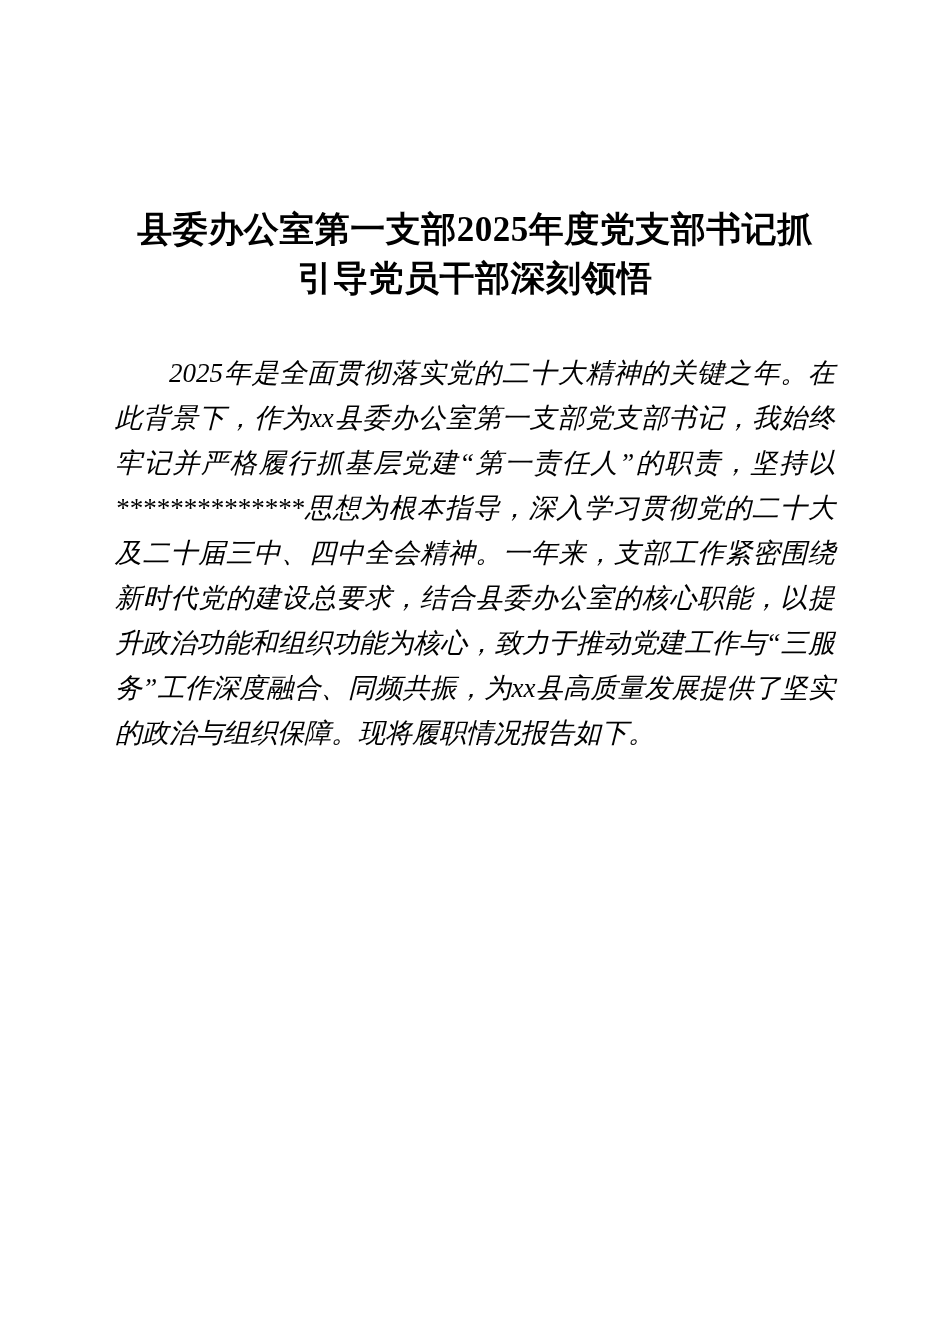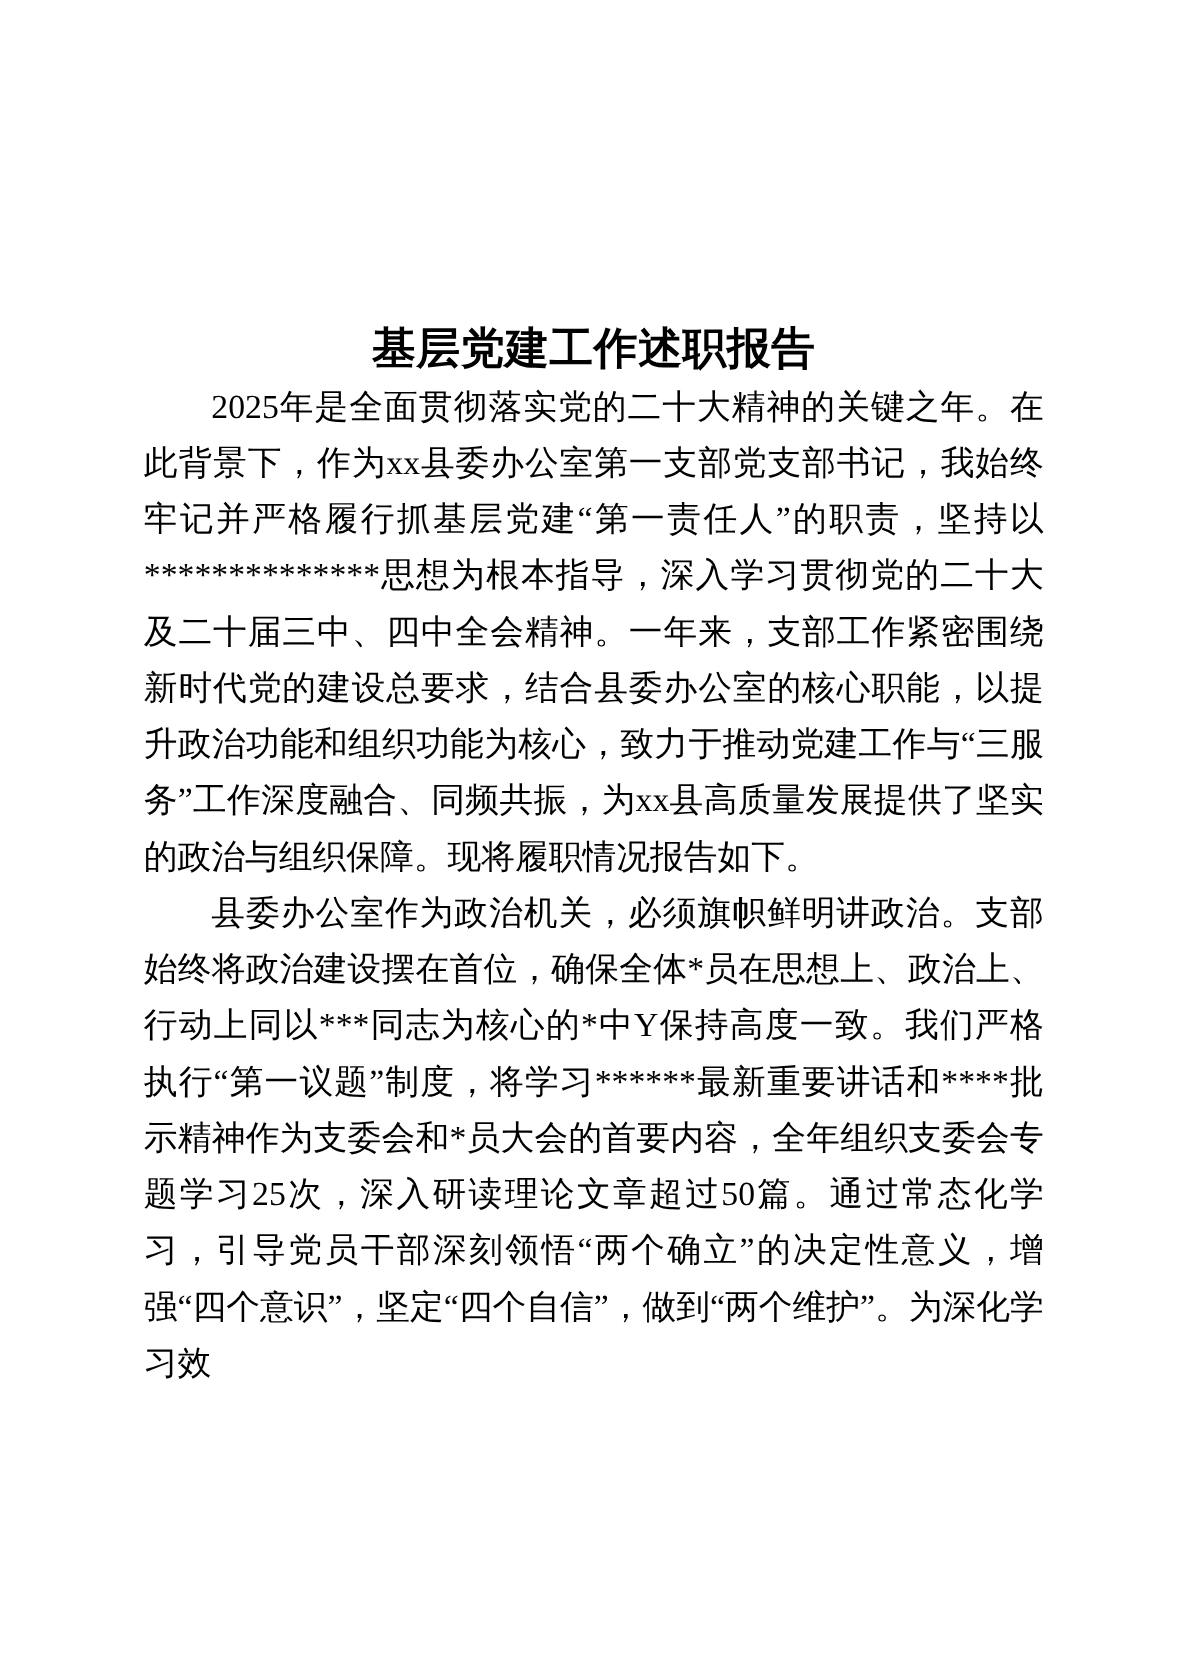--- a/index.html
+++ b/index.html
@@ -20,40 +20,41 @@
   }
   .doc-title {
     margin: 0;
     font-size: 35px;
     font-weight: bold;
     line-height: 49px;
     text-align: center;
     letter-spacing: 0.5px;
   }
   .doc-body {
+    margin-top: 48px;
+    font-style: italic;
   }
   .doc-body p,
   .doc-body h2 {
     margin: 0;
     font-size: 27px;
     font-weight: normal;
     line-height: 45px;
     text-align: justify;
     text-indent: 2em;
     overflow-wrap: break-word;
   }
 </style>
 </head>
 <body>
 
 <div class="page">
   <h1 class="doc-title">
-    <br>
-    <span>基层党建工作述职报告</span>
+    <span>县委办公室第一支部2025年度党支部书记抓</span><br>
+    <span>引导党员干部深刻领悟</span>
   </h1>
 
   <div class="doc-body">
     <p>2025年是全面贯彻落实党的二十大精神的关键之年。在此背景下，作为xx县委办公室第一支部党支部书记，我始终牢记并严格履行抓基层党建“第一责任人”的职责，坚持以**************思想为根本指导，深入学习贯彻党的二十大及二十届三中、四中全会精神。一年来，支部工作紧密围绕新时代党的建设总要求，结合县委办公室的核心职能，以提升政治功能和组织功能为核心，致力于推动党建工作与“三服务”工作深度融合、同频共振，为xx县高质量发展提供了坚实的政治与组织保障。现将履职情况报告如下。</p>
 
 
-    <p>县委办公室作为政治机关，必须旗帜鲜明讲政治。支部始终将政治建设摆在首位，确保全体*员在思想上、政治上、行动上同以***同志为核心的*中Y保持高度一致。我们严格执行“第一议题”制度，将学习******最新重要讲话和****批示精神作为支委会和*员大会的首要内容，全年组织支委会专题学习25次，深入研读理论文章超过50篇。通过常态化学习，引导党员干部深刻领悟“两个确立”的决定性意义，增强“四个意识”，坚定“四个自信”，做到“两个维护”。为深化学习效</p>
   </div>
 </div>
 
 </body></html>

